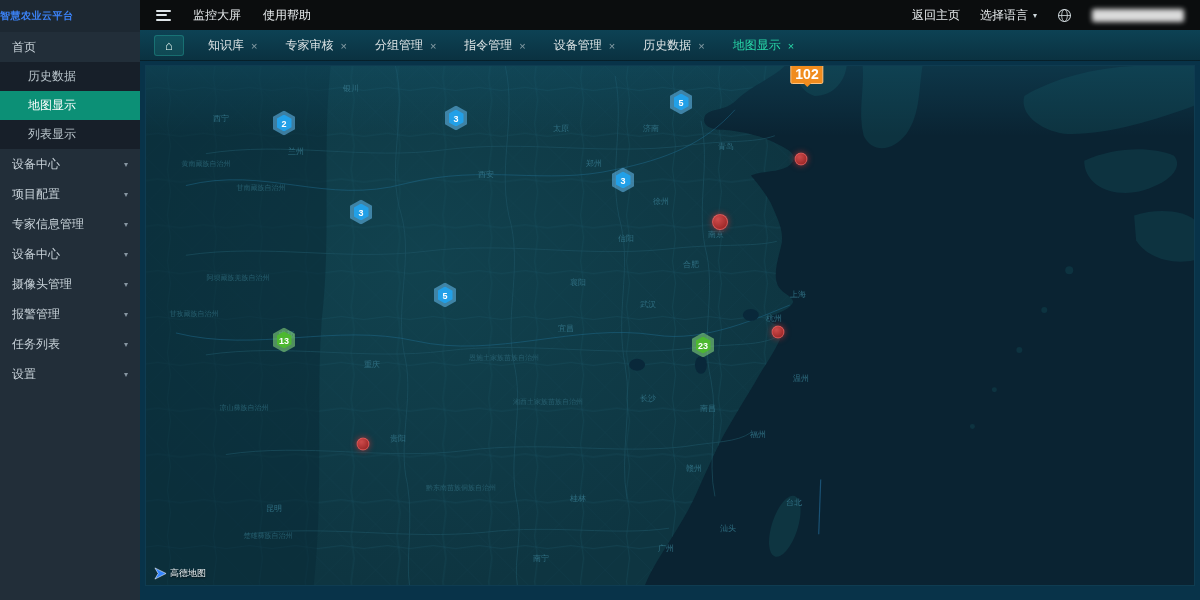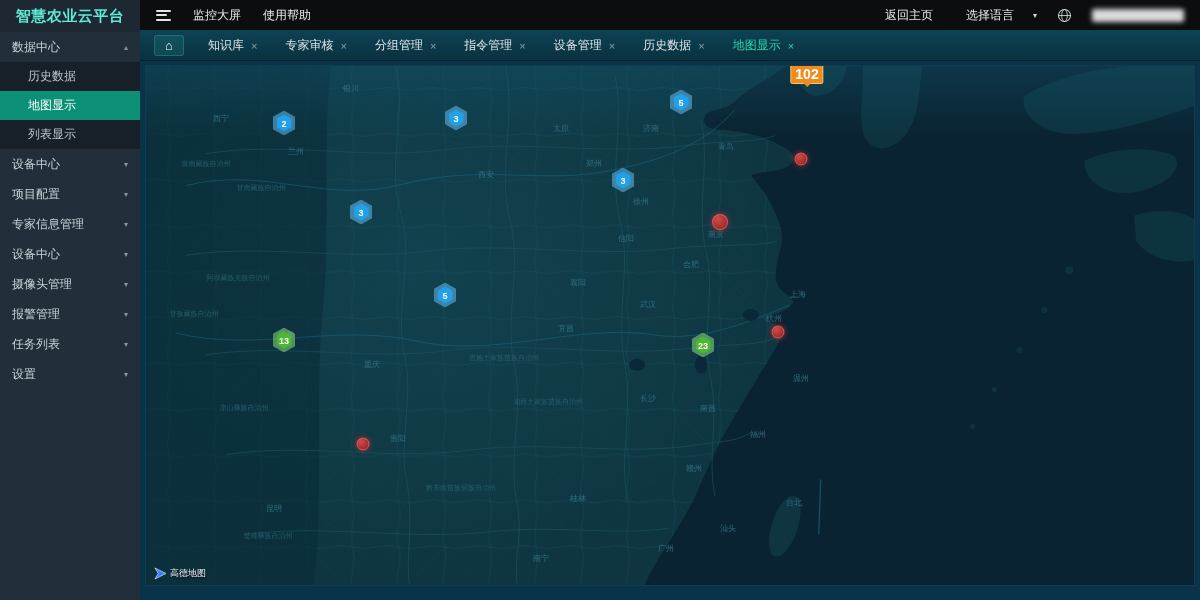--- a/index.html
+++ b/index.html
@@ -2,37 +2,37 @@
 <html><head>
 <meta charset="utf-8">
 <style>
   * { box-sizing: border-box; margin: 0; padding: 0; }
   html,body { width:1200px; height:600px; overflow:hidden; }
   body { font-family:"Liberation Sans","DejaVu Sans",sans-serif; background:#04121c; }
   .layout { display:flex; width:1200px; height:600px; }
 
   
   .sidebar { flex:0 0 140px; width:140px; background:#222e39; color:#c8d2d9; }
-  .app-title { height:32px; line-height:32px; text-align:center; color:#5eead4; font-size:15px; font-weight:bold; background:#1d2832; letter-spacing:.5px; }
+  .app-title { height:32px; line-height:32px; text-align:left; color:#3b82f6; font-size:10px; font-weight:bold; background:#1d2832; letter-spacing:.5px; }
   .s-item { height:30px; padding:0 12px; font-size:12px; display:flex; justify-content:space-between; align-items:center; cursor:pointer; }
   .s-item .arrow { font-size:8px; color:#8795a1; }
   .s-sub { background:#171f29; }
   .s-subitem { height:29px; line-height:29px; padding-left:28px; font-size:12px; color:#b9c4cb; cursor:pointer; }
   .s-subitem.active { background:#0c9076; color:#ffffff; }
 
   
   .main { flex:1; min-width:0; display:flex; flex-direction:column; }
 
   .topbar { height:30px; background:#0b0d0e; display:flex; align-items:center; color:#e8ecee; font-size:12px; padding:0 16px; gap:22px; }
   .burger { width:15px; height:11px; display:flex; flex-direction:column; justify-content:space-between; cursor:pointer; }
   .burger i { height:2px; background:#dfe6ea; display:block; border-radius:1px; }
   .burger i:nth-child(2) { width:11px; }
   .top-link { cursor:pointer; white-space:nowrap; }
   .top-right { margin-left:auto; display:flex; align-items:center; gap:20px; }
-  .lang { display:flex; align-items:center; gap:19px; cursor:pointer;margin-left:13px; }
+  .lang { display:flex; align-items:center; gap:5px; cursor:pointer; }
   .lang .caret { font-size:8px; color:#cfd8dc; }
   .globe { display:flex; align-items:center; cursor:pointer; }
   .user-blur { width:92px; height:13px; background:rgba(255,255,255,.85); border-radius:2px; filter:blur(2.5px); cursor:pointer; }
 
   .tabbar { height:31px; background:linear-gradient(180deg,#0d4254,#0a3140); display:flex; align-items:center; padding:0 8px; color:#dde4e6; font-size:12px; box-shadow:inset 0 -1px 0 rgba(0,0,0,.35); }
   .tab-home { width:30px; height:21px; display:flex; align-items:center; justify-content:center; background:rgba(38,166,154,.18); border:1px solid rgba(38,166,154,.4); border-radius:3px; margin:0 10px 0 6px; cursor:pointer; color:#eafaf4; font-size:13px; }
   .tab { display:flex; align-items:center; gap:7px; padding:0 14px; height:31px; cursor:pointer; white-space:nowrap; }
   .tab .x { color:rgba(255,255,255,.5); font-size:11px; }
   .tab.active { color:#28d8a8; }
   .tab.active .x { color:#28d8a8; }
@@ -63,22 +63,21 @@
 </style>
 </head>
 <body>
 
 <div class="layout">
 
   <aside class="sidebar">
     <div class="app-title">智慧农业云平台</div>
     <nav>
       <div class="s-item">
-        <span>数据中心</span>
-        <span class="arrow">▴</span>
+        <span>首页</span>
       </div>
       <div class="s-sub">
         <div class="s-subitem">历史数据</div>
         <div class="s-subitem active">地图显示</div>
         <div class="s-subitem">列表显示</div>
       </div>
       <div class="s-item">
         <span>设备中心</span>
         <span class="arrow">▾</span>
       </div>
@@ -251,21 +250,21 @@
           <span>高德地图</span>
         </div>
       <div class="map-label" style="left: 75px; top: 52px;">西宁</div>
           <div class="map-label" style="left: 150px; top: 85px;">兰州</div>
           <div class="map-label" style="left: 205px; top: 22px;">银川</div>
           <div class="map-label" style="left: 415px; top: 38px; margin-top: 24px;">太原</div>
           <div class="map-label" style="left: 340px; top: 108px;">西安</div>
           <div class="map-label" style="left: 448px; top: 97px;">郑州</div>
           <div class="map-label" style="left: 505px; top: 62px;">济南</div>
           <div class="map-label" style="left: 580px; top: 80px;">青岛</div>
-          <div class="map-label" style="left: 495px; top: 135px;">徐州</div>
+          <div class="map-label" style="left: 515px; top: 135px;">徐州</div>
           <div class="map-label" style="left: 570px; top: 168px;">南京</div>
           <div class="map-label" style="left: 545px; top: 198px;">合肥</div>
           <div class="map-label" style="left: 652px; top: 228px;">上海</div>
           <div class="map-label" style="left: 628px; top: 252px;">杭州</div>
           <div class="map-label" style="left: 502px; top: 238px;">武汉</div>
           <div class="map-label" style="left: 502px; top: 332px;">长沙</div>
           <div class="map-label" style="left: 562px; top: 302px; margin-top: 40px;">南昌</div>
           <div class="map-label" style="left: 655px; top: 312px;">温州</div>
           <div class="map-label" style="left: 226px; top: 298px;">重庆</div>
           <div class="map-label" style="left: 140px; top: 268px;">成都</div>

